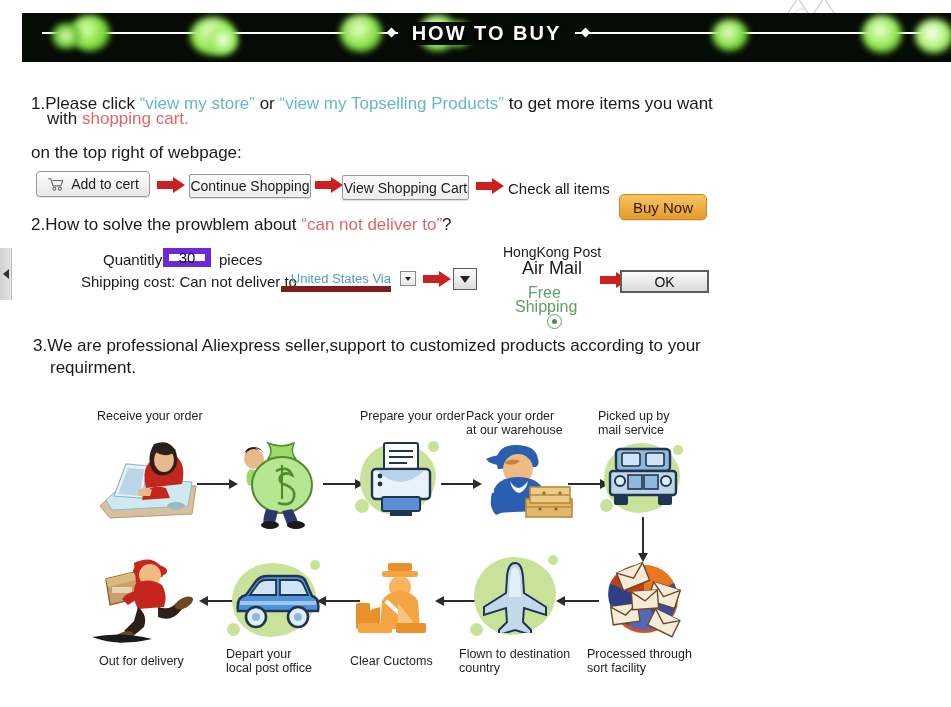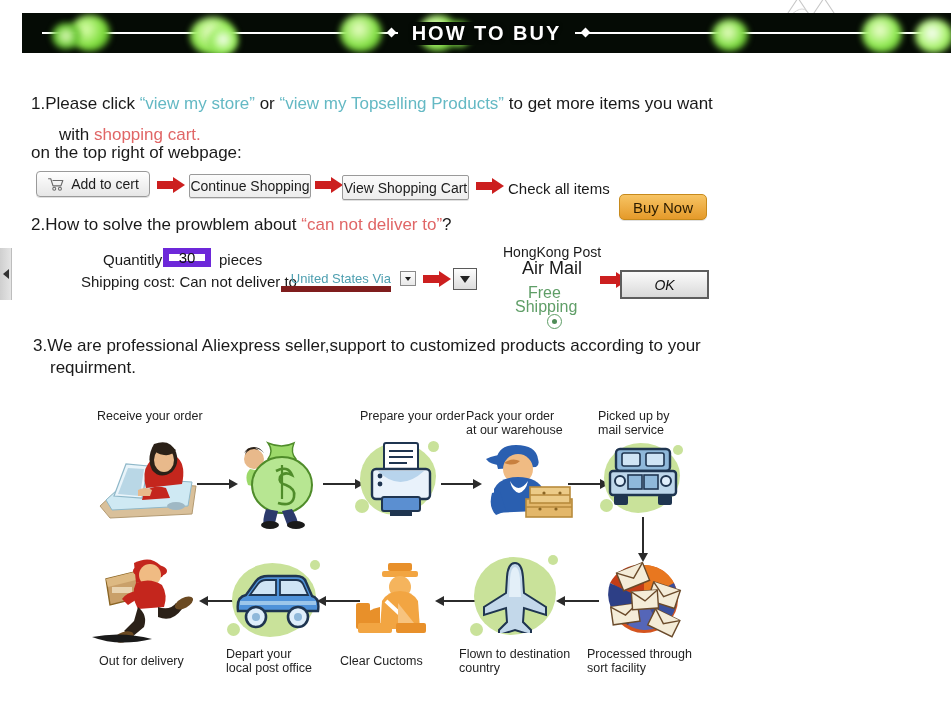--- a/index.html
+++ b/index.html
@@ -8,21 +8,21 @@
     background:#ffffff;
     font-family:"Liberation Sans",sans-serif;
     color:#1a1a1a;
   }
   
   #top-sliver{position:absolute;left:0;top:0;width:951px;height:16px;background:#fff;}
   #corner-deco{position:absolute;left:782px;top:-4px;width:60px;height:22px;opacity:.55;}
 
   
   #banner{
-    position:absolute;left:22px;top:13px;width:929px;height:40px;
+    position:absolute;left:22px;top:13px;width:929px;height:49px;
     background:#050b05;overflow:hidden;
   }
   #banner .rule{position:absolute;left:20px;top:19px;width:890px;height:2px;background:#fff;}
   #banner .title{
     position:absolute;left:0;top:0;width:929px;height:40px;
     display:flex;align-items:center;justify-content:center;
     color:#ffffff;font-weight:bold;font-size:20px;letter-spacing:2px;
     font-family:"Liberation Sans",sans-serif;
     text-shadow:0 0 4px rgba(0,0,0,.9);
     z-index:6;
@@ -134,21 +134,21 @@
   <div class="dia" style="left:560px;"></div>
 </div>
 
 <div id="edge-tab">
   <span class="tri"></span>
 </div>
 
 <div class="txt" style="left:31px;top:93px;">
   <span>1.Please click </span><span class="teal">“view my store”</span><span> or </span><span class="teal">“view my Topselling Products”</span><span> to get more items you want</span>
 </div>
-<div class="txt" style="left:47px;top:124px;margin-left:12px;">
+<div class="txt" style="left:47px;top:108px;">
   <span>with </span><span class="red">shopping cart.</span>
 </div>
 <div class="txt" style="left:31px;top:142px;">on the top right of webpage:</div>
 
 <div class="btn" style="left:36px;top:171px;width:114px;height:26px;">
   <svg class="cart-ico" viewBox="0 0 20 16">
     <path d="M1 2 h3 l2.6 8.2 h9 l2.2-6.2 H6" fill="none" stroke="#6a6a6a" stroke-width="1.3" stroke-linejoin="round"></path>
     <circle cx="8" cy="13.4" r="1.7" fill="none" stroke="#6a6a6a" stroke-width="1.2"></circle>
     <circle cx="14.5" cy="13.4" r="1.7" fill="none" stroke="#6a6a6a" stroke-width="1.2"></circle>
   </svg>
@@ -211,21 +211,21 @@
 <div class="txt green" style="left:528px;top:282px;font-size:16px;">Free</div>
 <div class="txt green" style="left:515px;top:296px;font-size:16px;">Shipping</div>
 <div class="radio-dot" style="left:547px;top:314px;">
   <i></i>
 </div>
 
 <svg class="rarrow" style="left:600px;top:272px;" width="28" height="16" viewBox="0 0 28 16">
   <path d="M0 4 H16 V0 L28 8 L16 16 V12 H0 Z" fill="#cc1f1f"></path>
 </svg>
 
-<div class="ok-btn" style="left:620px;top:270px;width:89px;height:29px;font-style:italic;">
+<div class="ok-btn" style="left:620px;top:270px;width:89px;height:23px;">
   <span>OK</span>
 </div>
 
 <div class="txt" style="left:33px;top:335px;">3.We are professional Aliexpress seller,support to customized products according to your</div>
 <div class="txt" style="left:50px;top:357px;">requirment.</div>
 
 <div id="flow">
 
   <div class="fl-label" style="left:97px;top:14px;">
     <div>Receive your order</div>
@@ -427,21 +427,21 @@
     </g>
   </svg>
 
   <div class="fl-label" style="left:99px;top:259px;">
     <div>Out for delivery</div>
   </div>
   <div class="fl-label" style="left:226px;top:252px;">
     <div>Depart your</div>
     <div>local post office</div>
   </div>
-  <div class="fl-label" style="left:340px;top:259px;">
+  <div class="fl-label" style="left:350px;top:259px;">
     <div>Clear Cuctoms</div>
   </div>
   <div class="fl-label" style="left:459px;top:252px;">
     <div>Flown to destination</div>
     <div>country</div>
   </div>
   <div class="fl-label" style="left:587px;top:252px;">
     <div>Processed through</div>
     <div>sort facility</div>
   </div>

